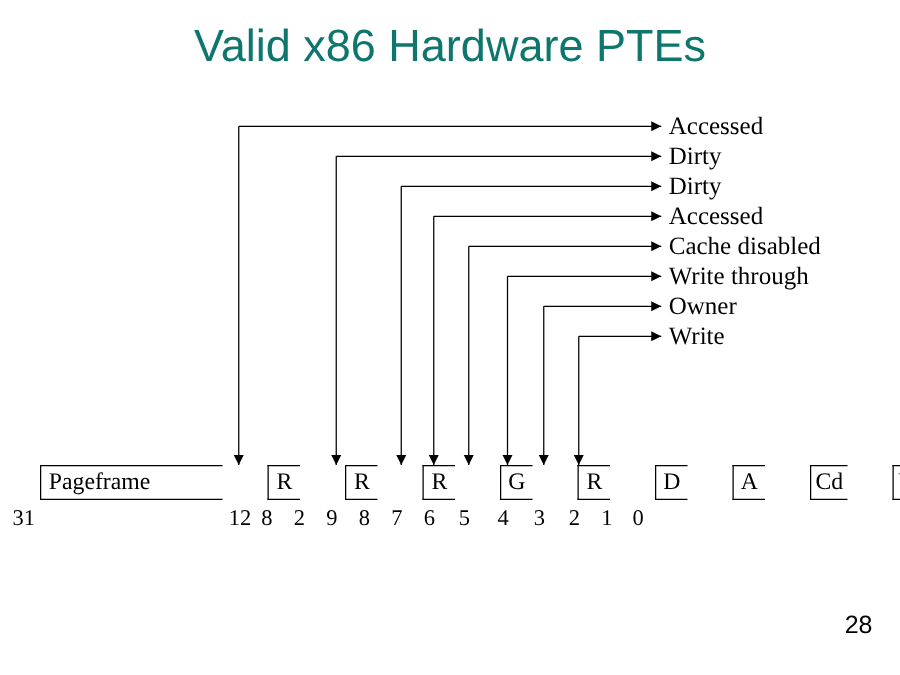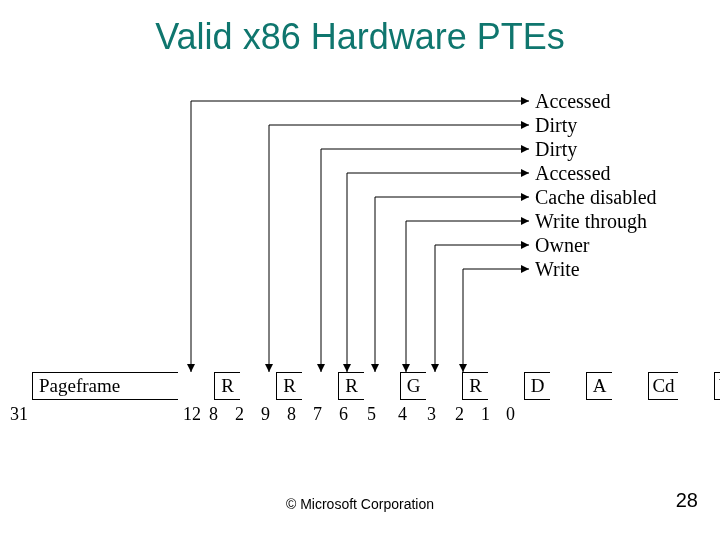--- a/index.html
+++ b/index.html
@@ -171,16 +171,15 @@
       <span class="bitnum" style="left: 313px; top: 0px;">7</span>
       <span class="bitnum" style="left: 339px; top: 0px;">6</span>
       <span class="bitnum" style="left: 367px; top: 0px;">5</span>
       <span class="bitnum" style="left: 398px; top: 0px;">4</span>
       <span class="bitnum" style="left: 427px; top: 0px;">3</span>
       <span class="bitnum" style="left: 455px; top: 0px;">2</span>
       <span class="bitnum" style="left: 481px; top: 0px;">1</span>
       <span class="bitnum" style="left: 506px; top: 0px;">0</span>
     </div>
 
-<div class="copyright">© Microsoft Corporation</div>
 <div class="pagenum">28</div>
 
 </div>
 
 </body></html>

